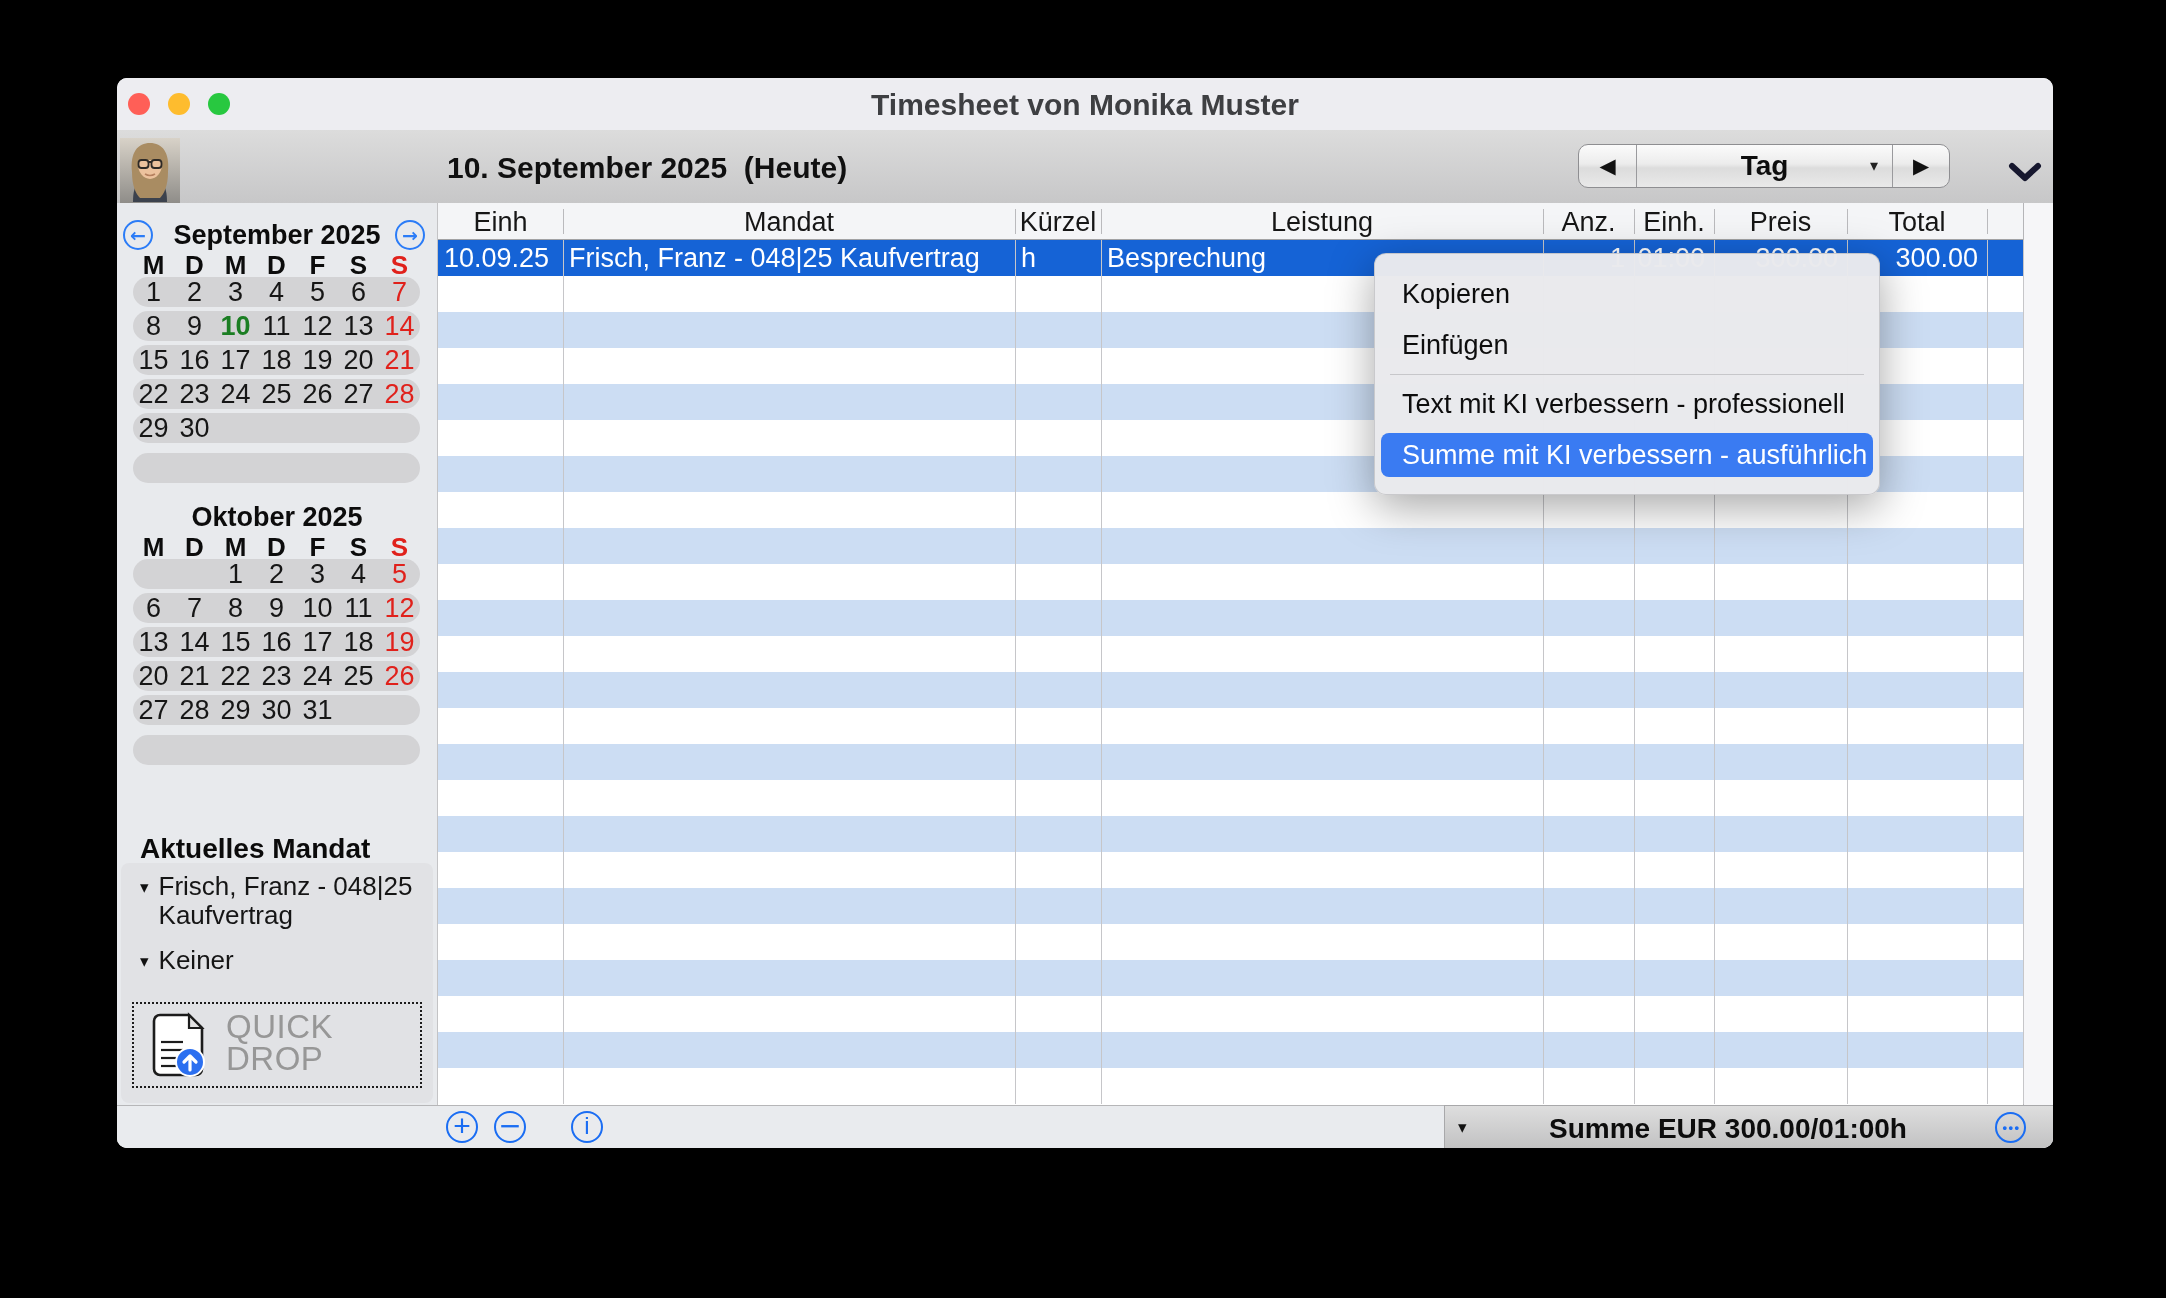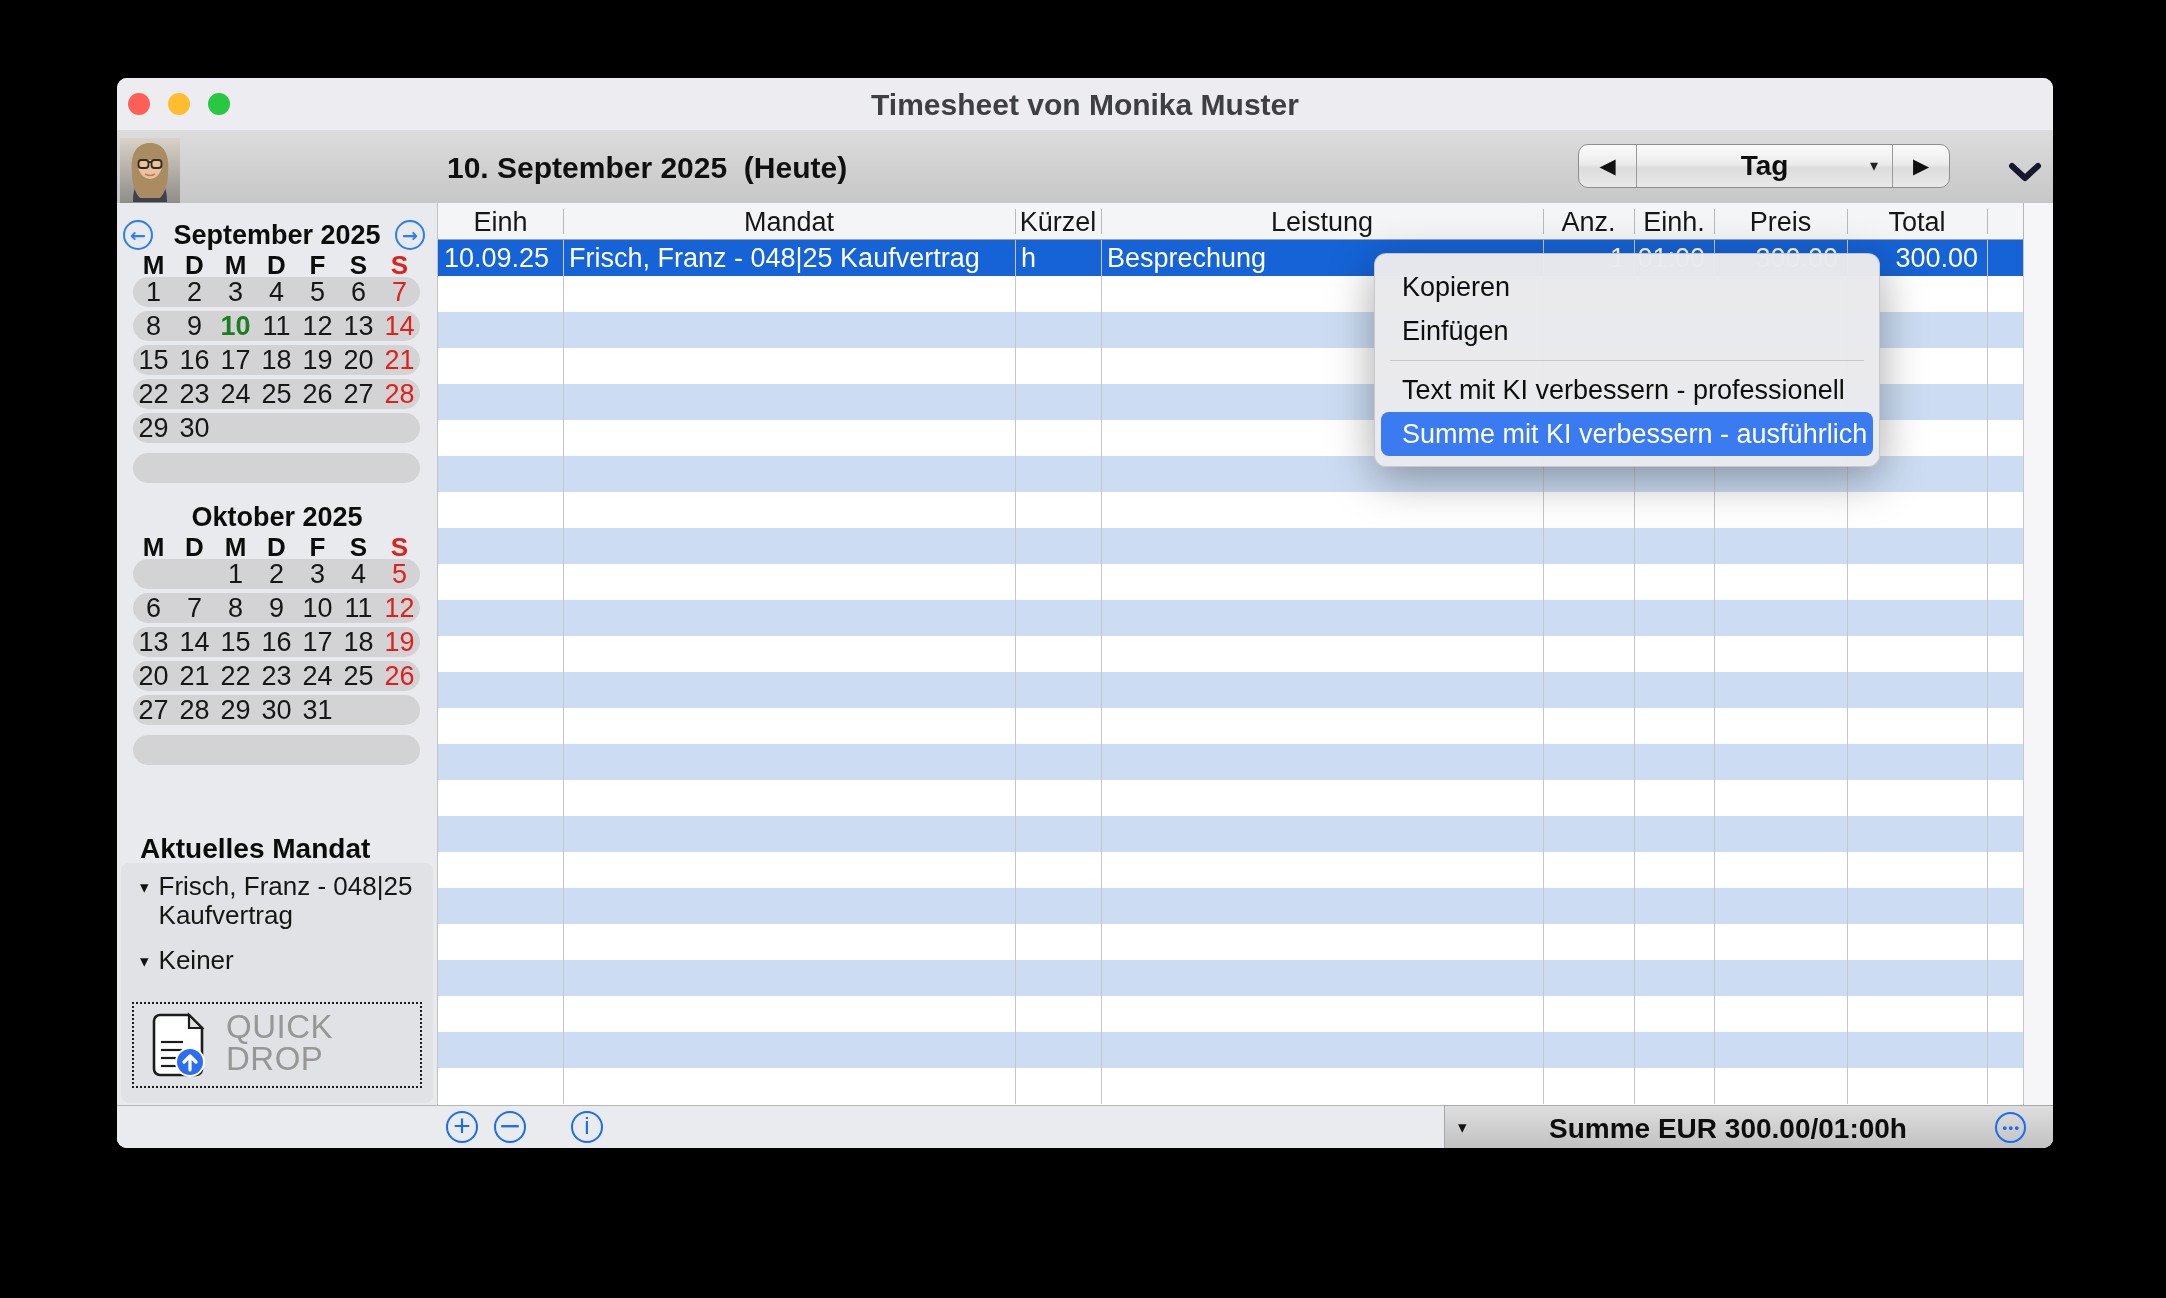--- a/index.html
+++ b/index.html
@@ -73,21 +73,21 @@
   .trow.selected{background:#1563d6;}
   .vline{position:absolute;top:37px;height:864px;width:1px;background:#c6c6c9;z-index:2;}
   .gutter{position:absolute;left:1585px;top:0;width:31px;height:902px;background:#f6f6f8;border-left:1px solid #b5b5b8;box-sizing:border-box;}
   .cell{position:absolute;top:0;height:36px;line-height:37px;font-size:27px;color:#fff;white-space:nowrap;overflow:hidden;box-sizing:border-box;}
   .cell.l{text-align:left;padding-left:6px;}
   .cell.r{text-align:right;padding-right:9px;}
   
   .menu{position:absolute;left:1257px;top:175px;width:506px;background:rgba(234,234,237,.98);
         border-radius:12px;border:1px solid rgba(0,0,0,.14);box-shadow:0 12px 45px rgba(0,0,0,.35);
         padding:11px 0 10px 0;box-sizing:border-box;z-index:10;}
-  .menu-item{height:44px;line-height:44px;font-size:27px;color:#0d0d0d;padding-left:21px;margin:0 6px;border-radius:8px;}
+  .menu-item{height:44px;line-height:44px;font-size:27px;color:#0d0d0d;padding-left:21px;margin:7px 6px;border-radius:8px;}
   .menu-item.hl{background:#3a7bf2;color:#fff;}
   .menu-sep{height:1px;background:#c7c7ca;margin:7px 15px;}
   
   .bottombar{position:absolute;left:0;top:1027px;width:100%;height:43px;background:#e9ebee;border-top:1px solid #b6b6b8;box-sizing:border-box;}
   .circ-btn{position:absolute;width:32px;height:32px;border:2.5px solid #1a6df3;border-radius:50%;box-sizing:border-box;
             color:#1a6df3;display:flex;align-items:center;justify-content:center;top:5px;background:transparent;}
   .cb-plus{left:329px;font-size:30px;padding-bottom:3px;}
   .cb-minus{left:377px;font-size:28px;padding-bottom:3px;font-family:"DejaVu Sans",sans-serif;}
   .cb-info{left:454px;font-size:24px;font-weight:500;padding-bottom:2px;}
   .summebar{position:absolute;left:1327px;top:-1px;width:609px;height:44px;box-sizing:border-box;

